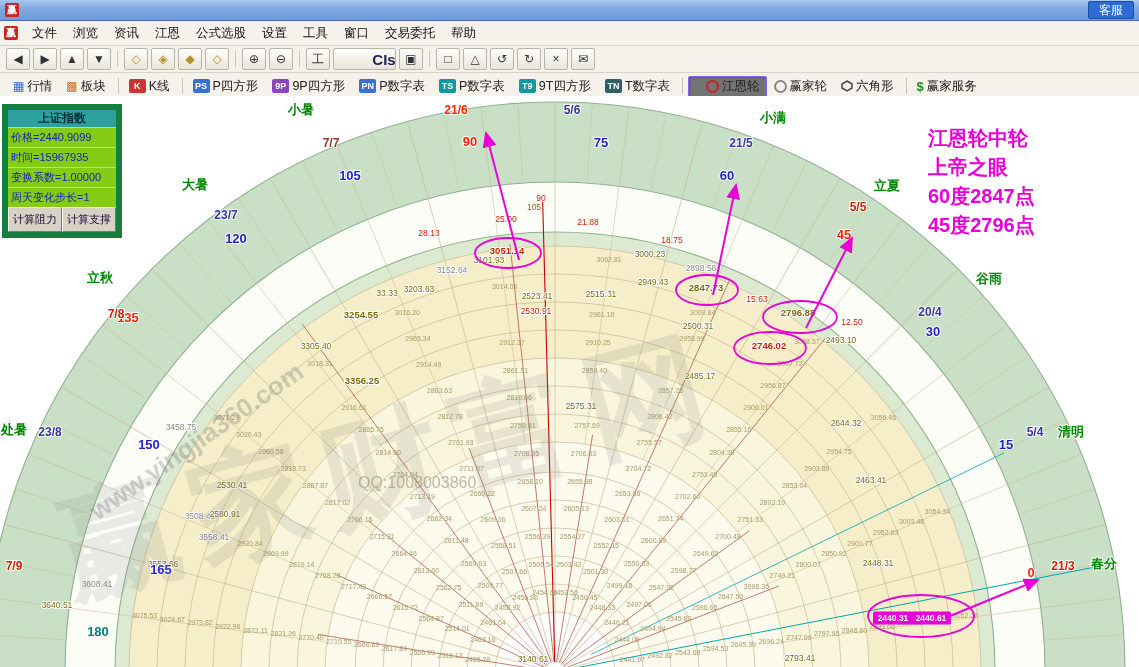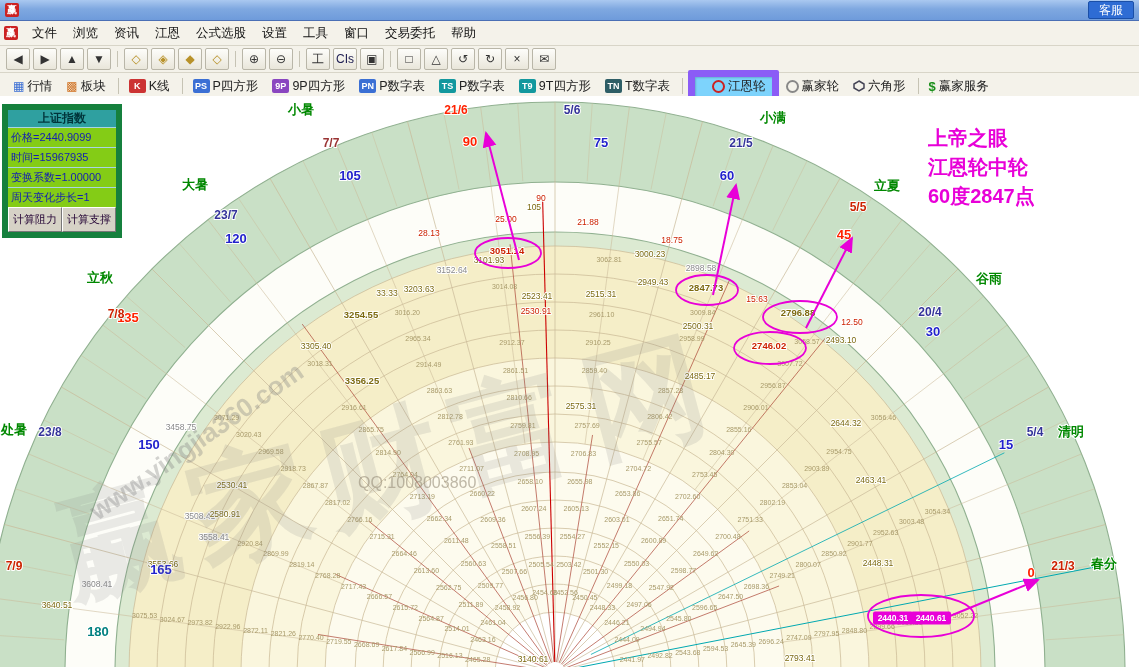--- a/index.html
+++ b/index.html
@@ -18,27 +18,27 @@
     font-size:12.5px;color:#111;padding:0 4px;}
   .menubar .logo{margin-right:6px;}
   .menu-item{padding:1px 8px;cursor:default;}
   
   .toolbar1{height:26px;display:flex;align-items:center;gap:3px;padding:0 6px;background:#f4f2ea;
     border-bottom:1px solid #d8d5c8;}
   .tb1-btn{width:22px;height:20px;display:flex;align-items:center;justify-content:center;
     border:1px solid #b9b6a8;background:linear-gradient(#fdfdfa,#e9e6da);font-size:12px;color:#333;
     border-radius:2px;cursor:pointer;}
   .tb1-btn.gold{color:#b8922a;}
-  .tb1-btn.tiny{font-size:12px;font-weight:normal;color:#225;}
+  .tb1-btn.tiny{font-size:15px;font-weight:bold;color:#225;padding-left:39px;}
   .sep{width:1px;height:16px;background:#c6c3b4;margin:0 3px;}
   .toolbar2{height:26px;display:flex;align-items:center;gap:2px;padding:0 8px;background:#f4f2ea;
     border-bottom:1px solid #c8c5b8;}
   .tb2-item{display:flex;align-items:center;gap:3px;padding:1px 6px 1px 4px;font-size:12.5px;color:#222;
     border:1px solid transparent;border-radius:2px;cursor:pointer;white-space:nowrap;}
-  .tb2-item.active{border:7px solid #8b5cf6;background:#7dd3fc;box-shadow:inset 1px 1px 2px rgba(0,0,0,.18);padding-left:17px;}
+  .tb2-item.active{border:1px solid #8b5cf6;background:#737373;box-shadow:inset 1px 1px 2px rgba(0,0,0,.18);padding-left:17px;}
   .badge{display:inline-flex;align-items:center;justify-content:center;min-width:15px;height:14px;
     border-radius:2px;color:#fff;font-size:9px;font-weight:bold;padding:0 1px;}
   .c-blue{background:#3b6fd4}.c-purple{background:#8a46c0}.c-teal{background:#13989e}
   .c-slate{background:#2e5e66}.c-red{background:#cc3333}
   .glyph-icon{font-size:12px;line-height:1;}
   .g-blue{color:#3b6fd4}.g-orange{color:#d07020}.g-green{color:#1a8f1a;font-weight:bold;font-size:13px;}
   .ring-icon{display:inline-block;width:9px;height:9px;border-radius:50%;border:2.5px solid #cc2222;box-sizing:content-box;}
   .ring-gray{border-color:#888;}
   
   .chart-area{position:absolute;top:96px;left:0;right:0;bottom:0;background:#fff;overflow:hidden;}
@@ -502,23 +502,24 @@
         <text x="893" y="621" fill="#ffffff" font-size="8.5" font-weight="bold" text-anchor="middle">2440.31</text>
         <rect x="911" y="611.5" width="40" height="13" rx="2" fill="#e800d8"></rect>
         <text x="931" y="621" fill="#ffffff" font-size="8.5" font-weight="bold" text-anchor="middle">2440.61</text>
       </svg>
 
     <div class="wm wm-brand">赢家财富网</div>
     <div class="wm wm-url">www.yingjia360.com</div>
     <div class="wm wm-qq">QQ:1008003860</div>
 
     <div class="annotation">
+      <div>江恩轮中轮</div>
       <div>上帝之眼</div>
-      <div>江恩轮中轮</div>
       <div>60度2847点</div>
+      <div>45度2796点</div>
     </div>
 
     <div class="info-panel">
       <div class="info-header">上证指数</div>
       <div class="info-row">价格=2440.9099</div>
       <div class="info-row">时间=15967935</div>
       <div class="info-row">变换系数=1.00000</div>
       <div class="info-row">周天变化步长=1</div>
       <div class="info-buttons">
         <button>计算阻力</button>

